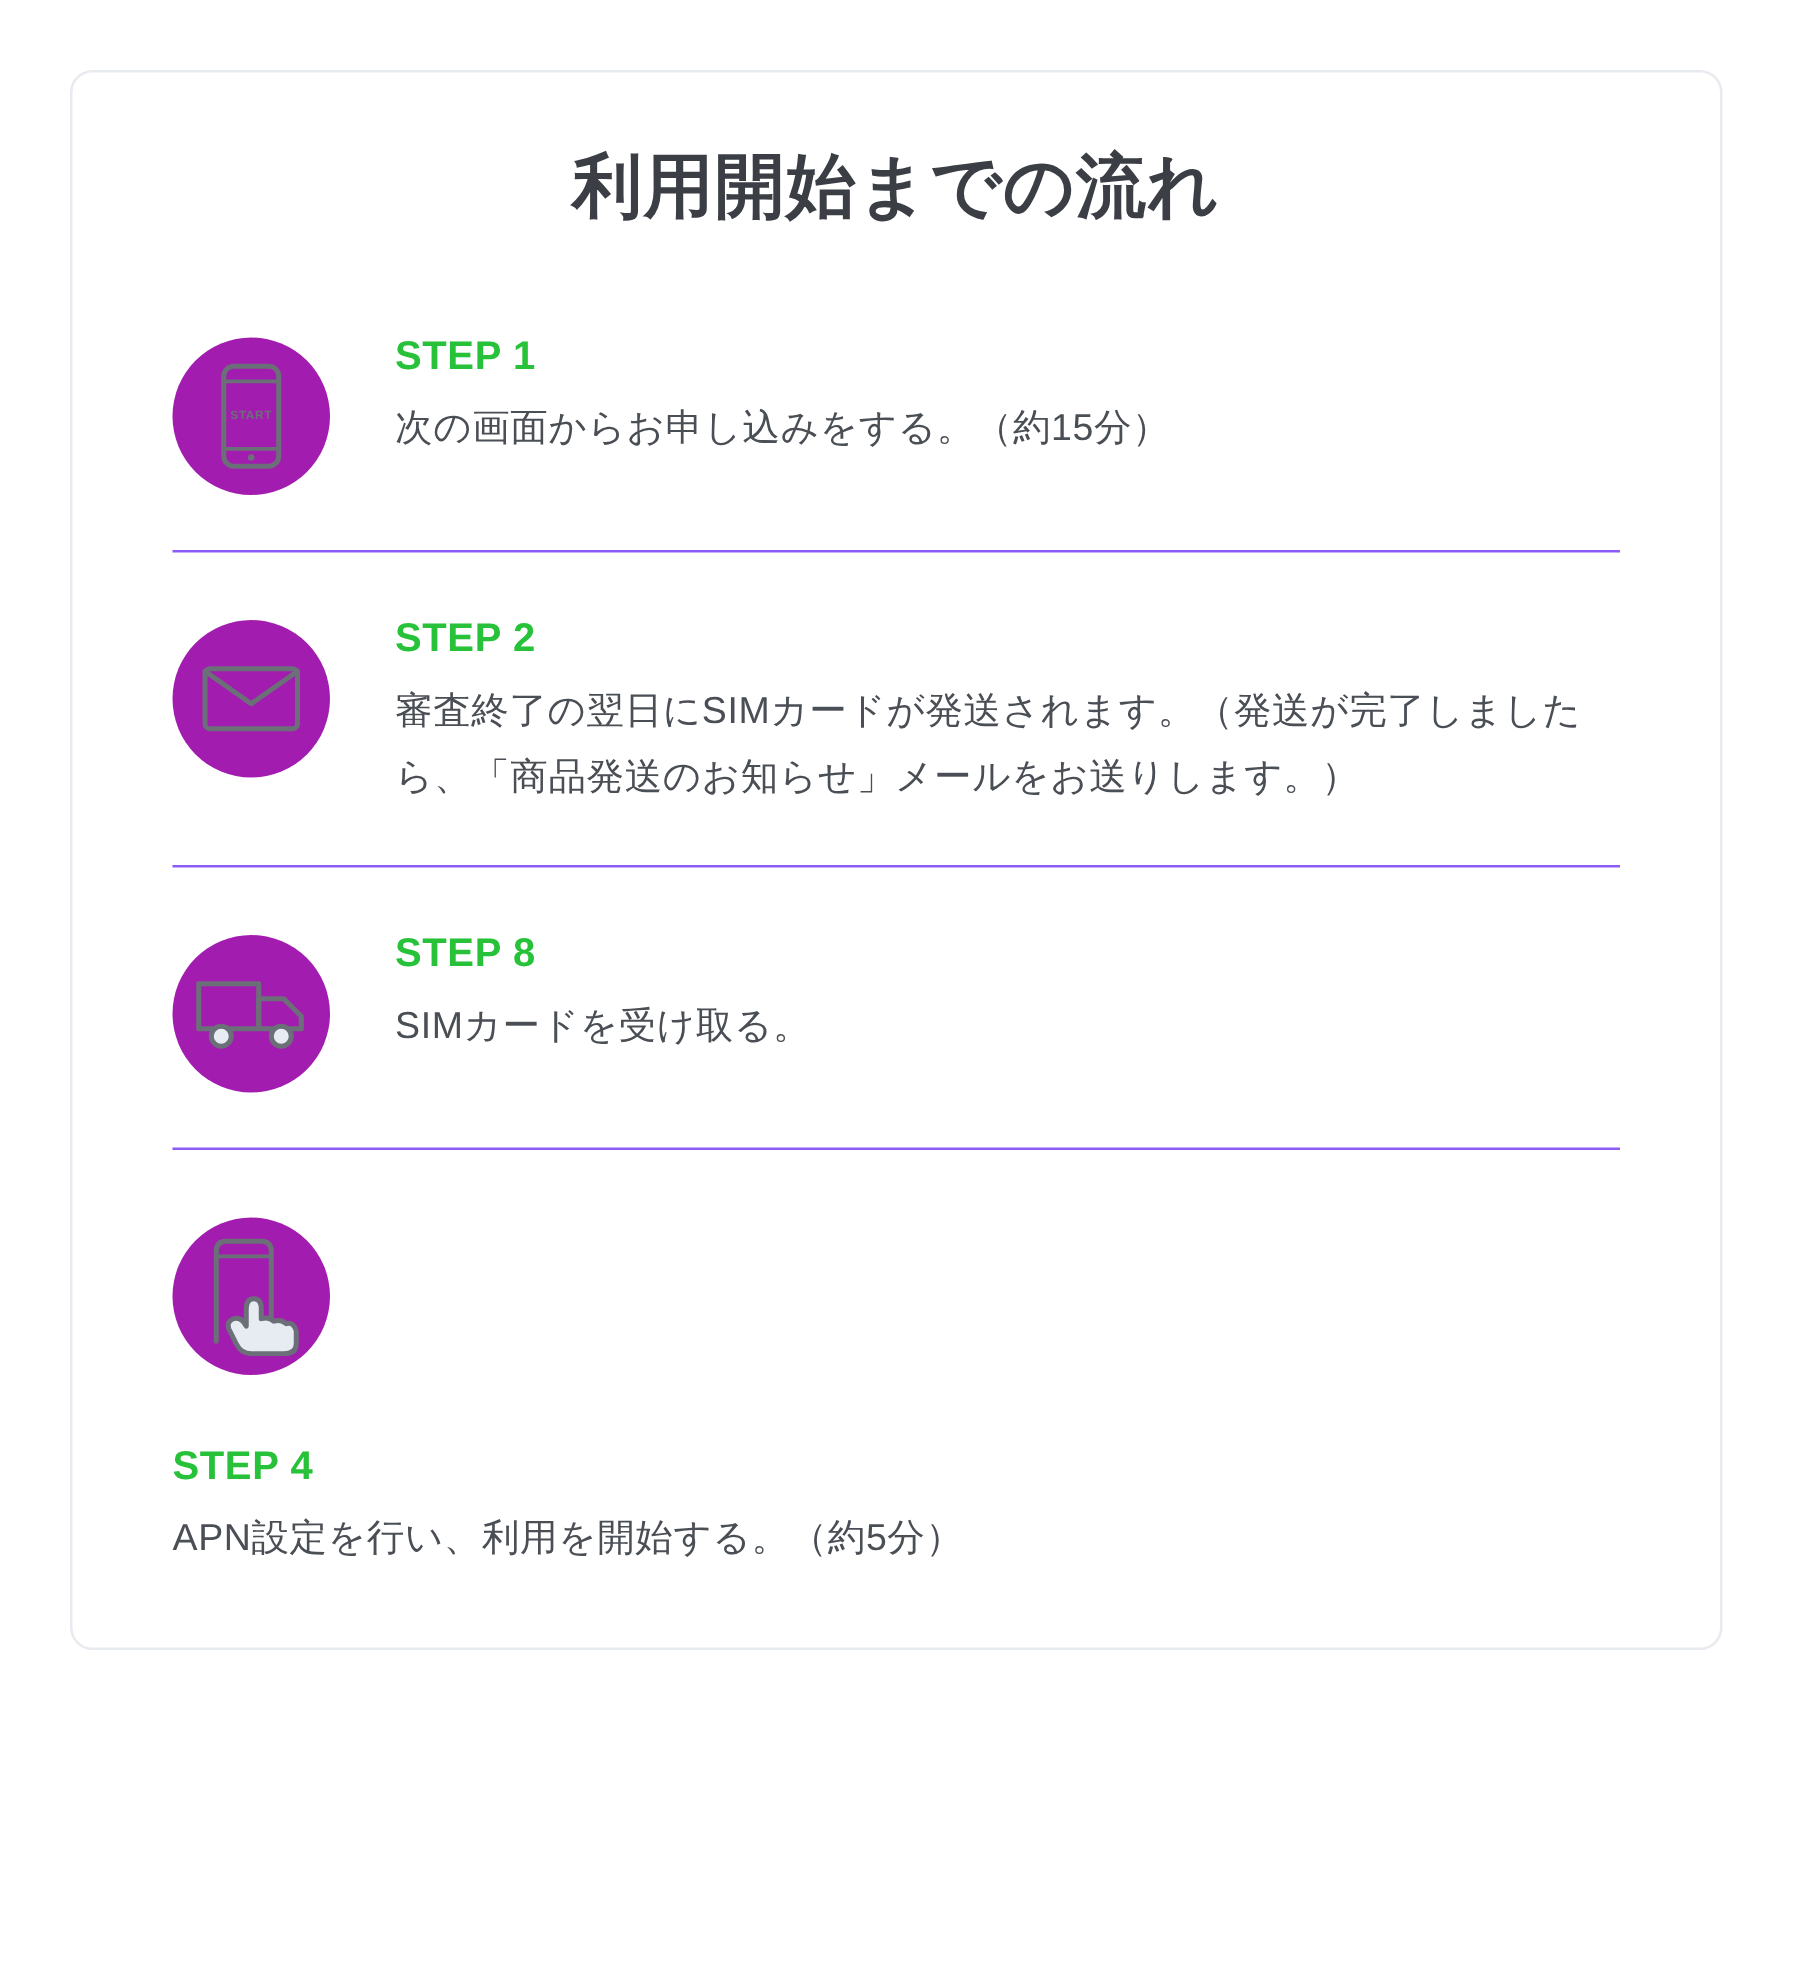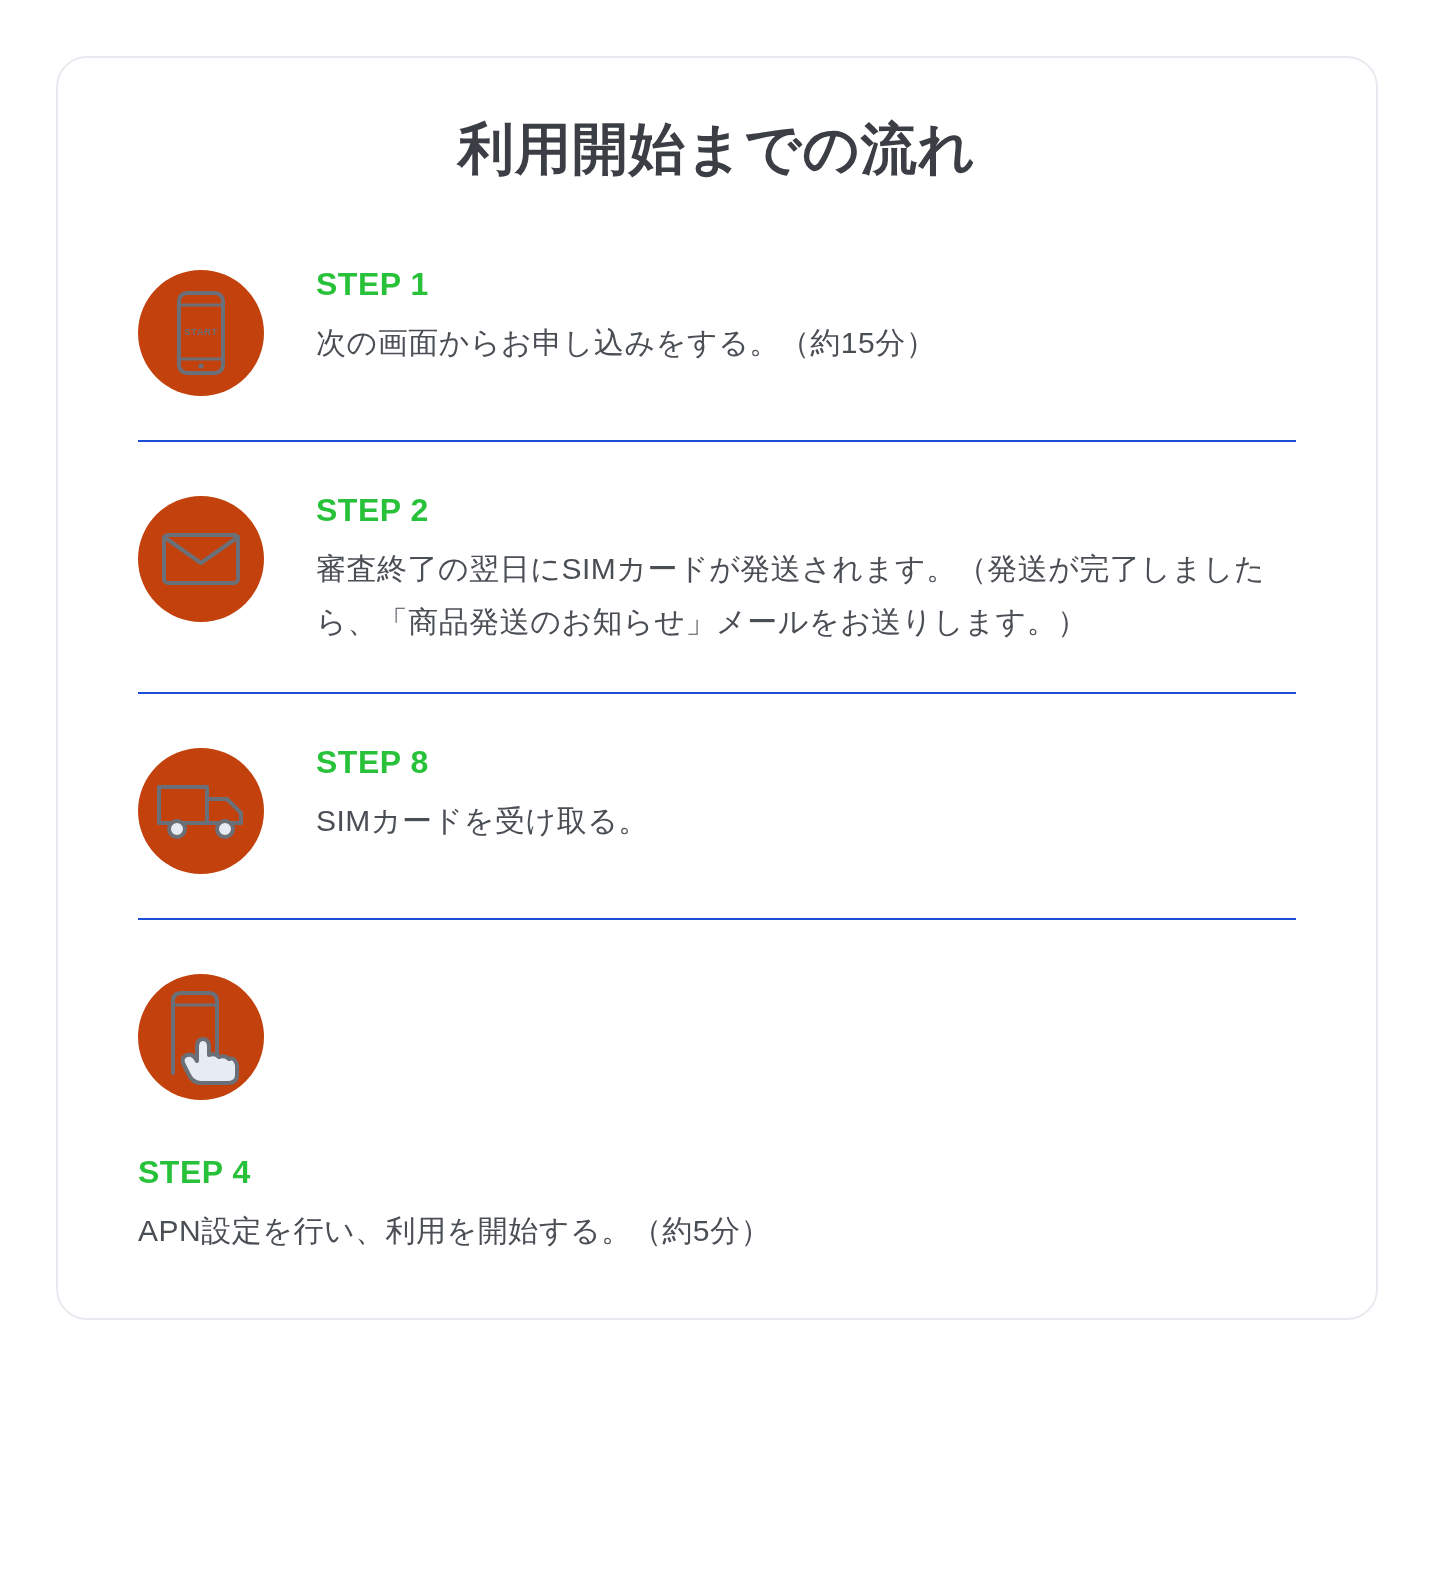--- a/index.html
+++ b/index.html
@@ -9,49 +9,49 @@
     background: #ffffff;
     font-family: "Hiragino Kaku Gothic ProN", "Yu Gothic", Meiryo, "Helvetica Neue", Arial, sans-serif;
     -webkit-font-smoothing: antialiased;
   }
   .page {
     width: 1434px;
     padding: 56px;
   }
   .card {
     border: 2px solid #e7ebf0;
-    border-radius: 31px;
+    border-radius: 18px;
     padding: 44px 80px 60px 80px;
   }
   .card-title {
     text-align: center;
     font-size: 56px;
     font-weight: 700;
     color: #3b3f45;
     margin: 10px 0 76px 0;
     letter-spacing: 1px;
   }
   .steps { }
   .step-row {
     display: flex;
     align-items: flex-start;
     gap: 52px;
     padding: 48px 0 44px 0;
   }
   .step-row + .step-row {
-    border-top: 2px solid #1d4ed8;
+    border-top: 2px solid #8b5cf6;
   }
   .step-row:first-child { padding-top: 0; }
   .step-row:last-child { padding-bottom: 0; flex-direction: column; }
   .icon-disc {
     flex: 0 0 126px;
     width: 126px;
     height: 126px;
     border-radius: 50%;
-    background: #c2410c;
+    background: #a21caf;
     display: flex;
     align-items: center;
     justify-content: center;
     margin-top: 6px;
     text-align: center;
   }
   .icon-disc svg { display: block; }
   .step-content { flex: 1 1 auto; padding-top: 2px; }
   .step-heading {
     color: #28c23a;

